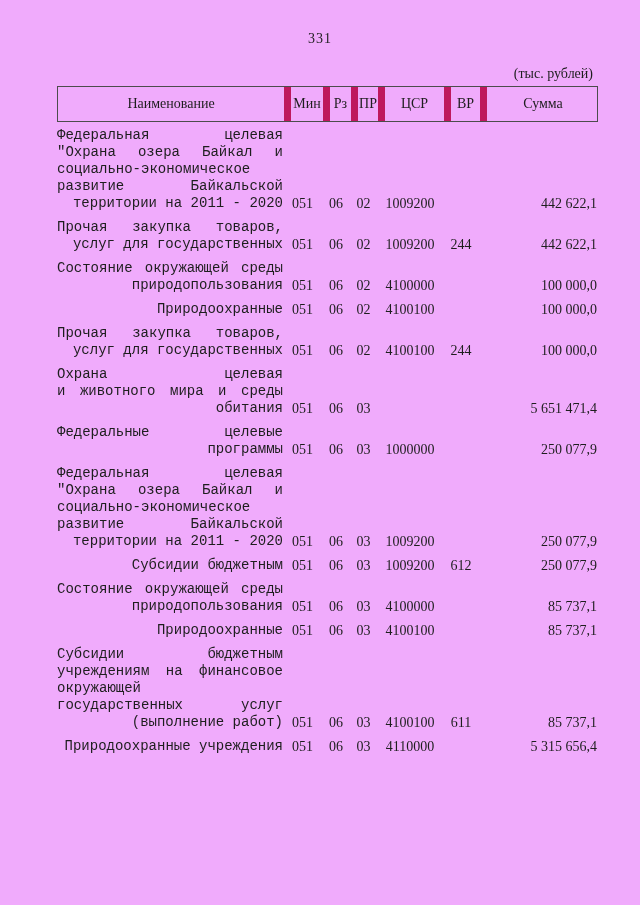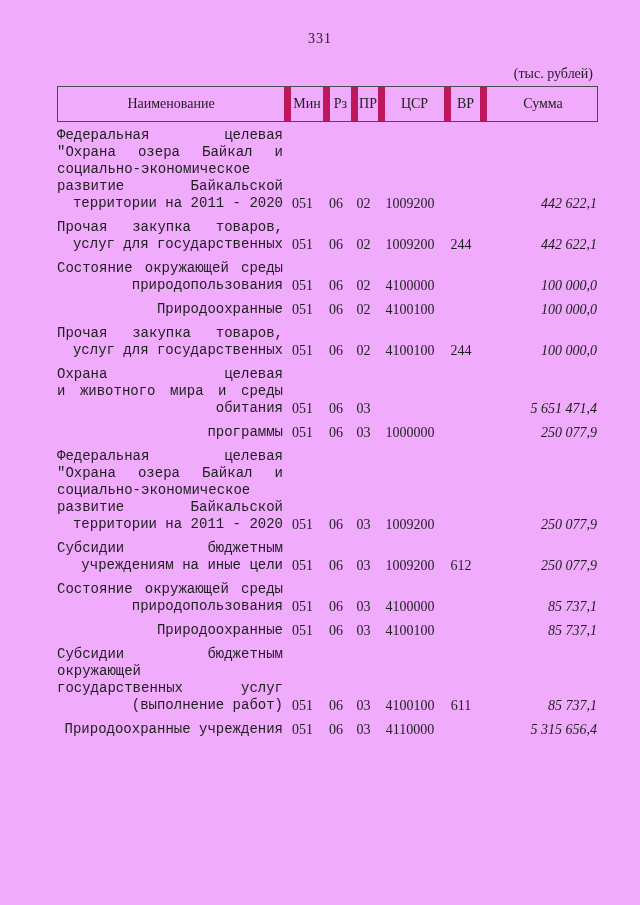--- a/index.html
+++ b/index.html
@@ -50,21 +50,21 @@
   }
   .row {
     display: grid;
     grid-template-columns: 226px 39px 28px 27px 66px 36px 119px;
     align-items: end;
     margin-top: 7px;
   }
   .row:first-child { margin-top: 5px; }
   .cell { line-height: 17px; }
   .cell.code { text-align: center; }
-  .cell.sum  { text-align: right; padding-right: 1px; font-style: italic; }
+  .cell.sum  { text-align: right; padding-right: 1px; }
   
   .nl {
     display: block;
     height: 17px;
     line-height: 17px;
     overflow: hidden;
     text-align: justify;
     font-family: Liberation Mono, monospace;
   }
   .nl::after { content: ""; display: inline-block; width: 100%; height: 0; }
@@ -165,20 +165,21 @@
     <div class="cell code">051</div>
     <div class="cell code">06</div>
     <div class="cell code">03</div>
     <div class="cell code"></div>
     <div class="cell code"></div>
     <div class="cell sum">5 651 471,4</div>
   </div>
 
   <div class="row">
     <div class="cell name">
+            <span class="nl">Федеральные целевые</span>
             <span class="nl">программы</span>
           </div>
     <div class="cell code">051</div>
     <div class="cell code">06</div>
     <div class="cell code">03</div>
     <div class="cell code">1000000</div>
     <div class="cell code"></div>
     <div class="cell sum">250 077,9</div>
   </div>
 
@@ -194,21 +195,20 @@
     <div class="cell code">06</div>
     <div class="cell code">03</div>
     <div class="cell code">1009200</div>
     <div class="cell code"></div>
     <div class="cell sum">250 077,9</div>
   </div>
 
   <div class="row">
     <div class="cell name">
             <span class="nl">Субсидии бюджетным</span>
-            <span class="nl">учреждениям на иные цели</span>
           </div>
     <div class="cell code">051</div>
     <div class="cell code">06</div>
     <div class="cell code">03</div>
     <div class="cell code">1009200</div>
     <div class="cell code">612</div>
     <div class="cell sum">250 077,9</div>
   </div>
 
   <div class="row">
@@ -232,20 +232,21 @@
     <div class="cell code">06</div>
     <div class="cell code">03</div>
     <div class="cell code">4100100</div>
     <div class="cell code"></div>
     <div class="cell sum">85 737,1</div>
   </div>
 
   <div class="row">
     <div class="cell name">
             <span class="nl">Субсидии бюджетным</span>
+            <span class="nl">учреждениям на финансовое</span>
             <span class="nl">окружающей государственного</span>
             <span class="nl">государственных услуг</span>
             <span class="nl">(выполнение работ)</span>
           </div>
     <div class="cell code">051</div>
     <div class="cell code">06</div>
     <div class="cell code">03</div>
     <div class="cell code">4100100</div>
     <div class="cell code">611</div>
     <div class="cell sum">85 737,1</div>

